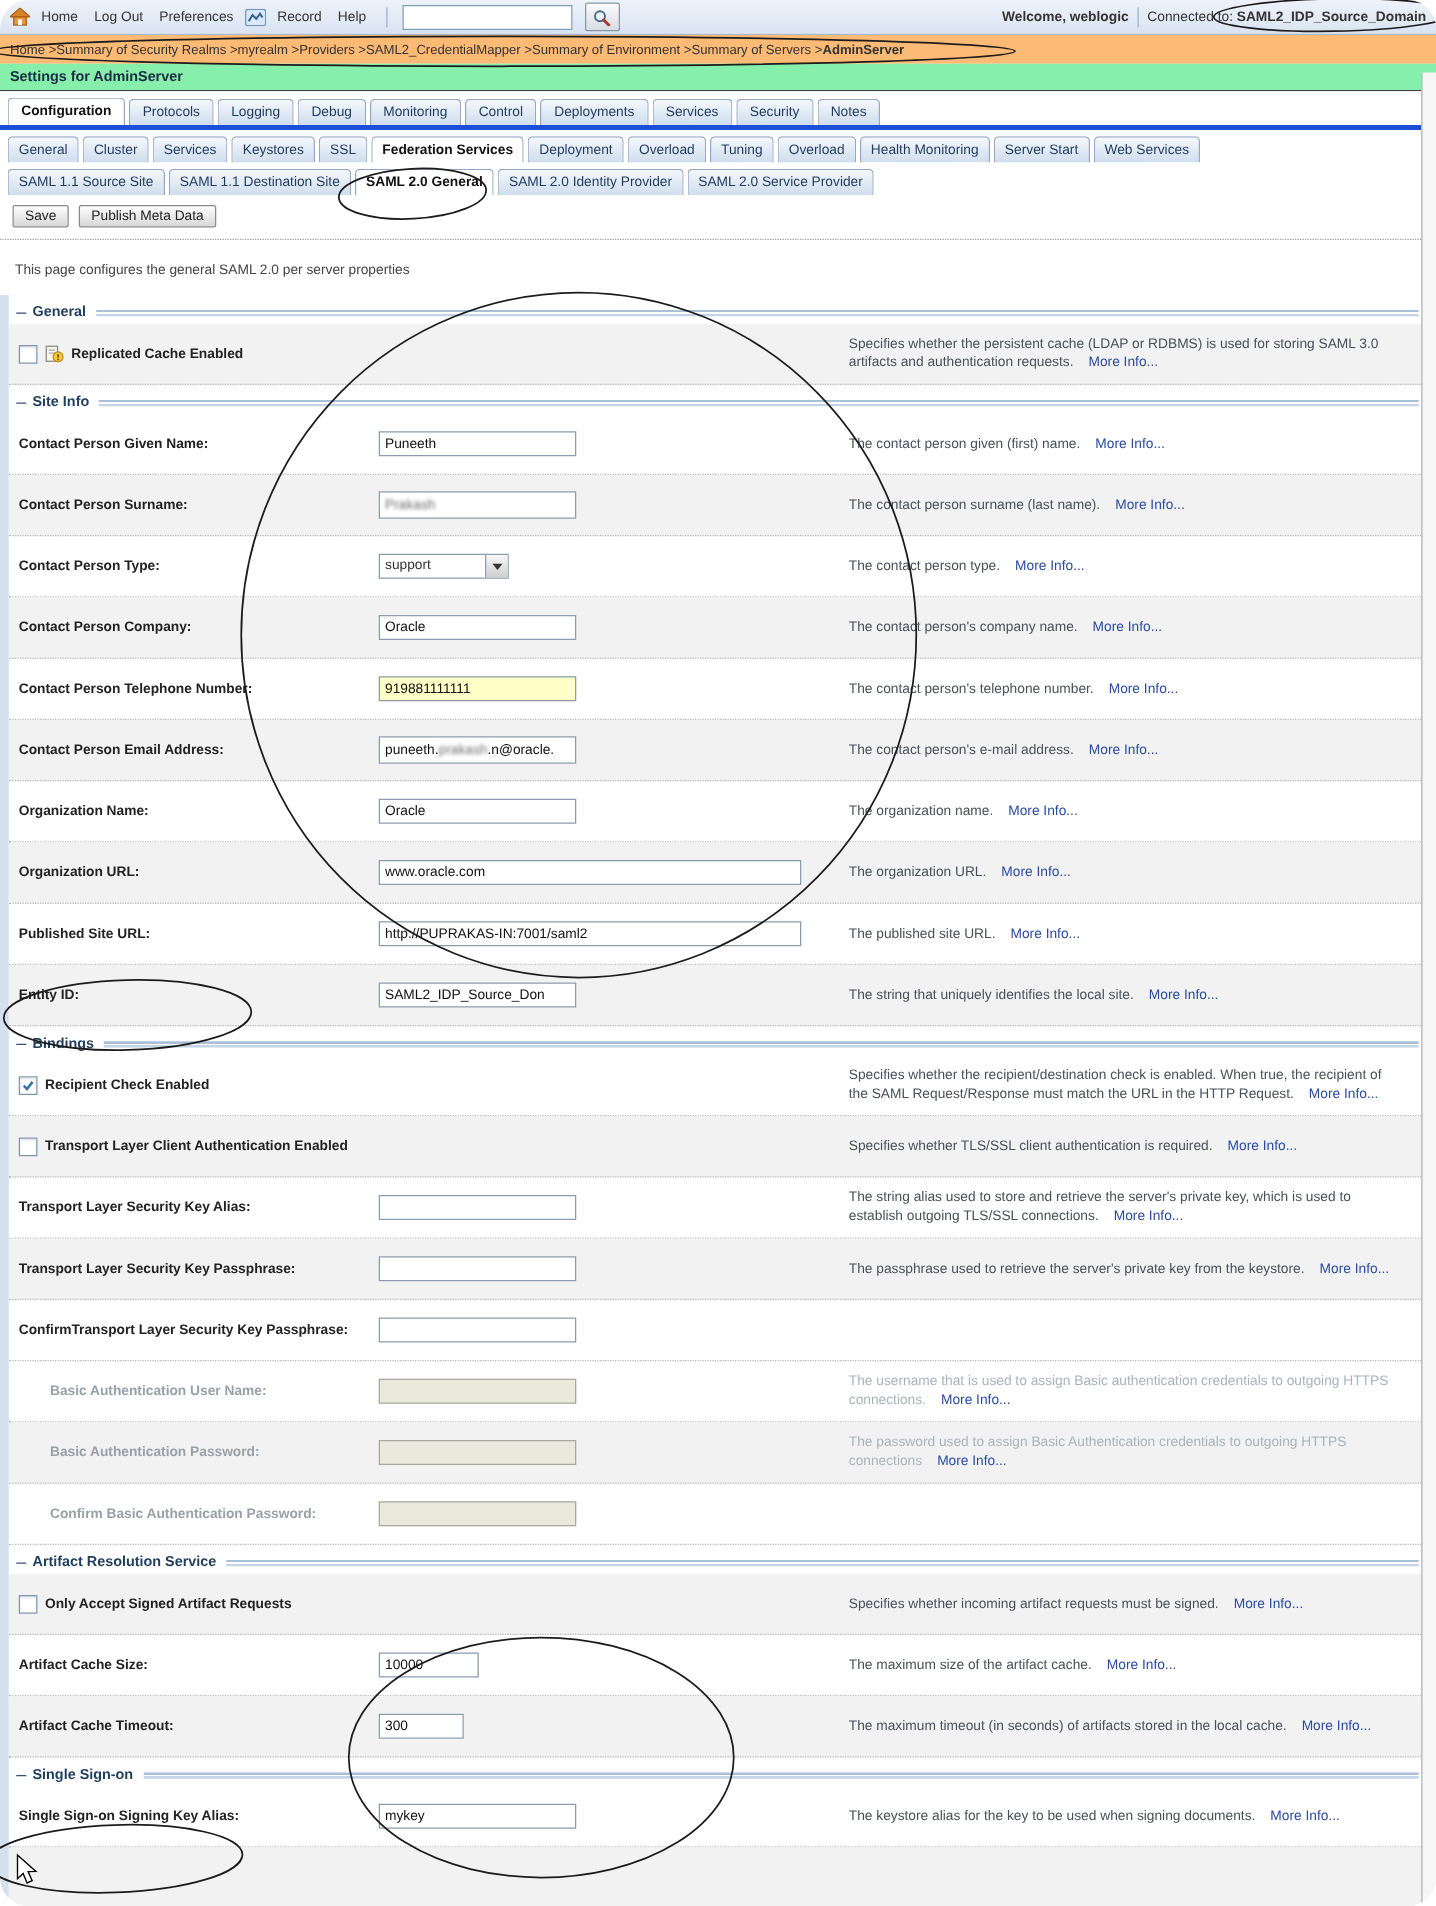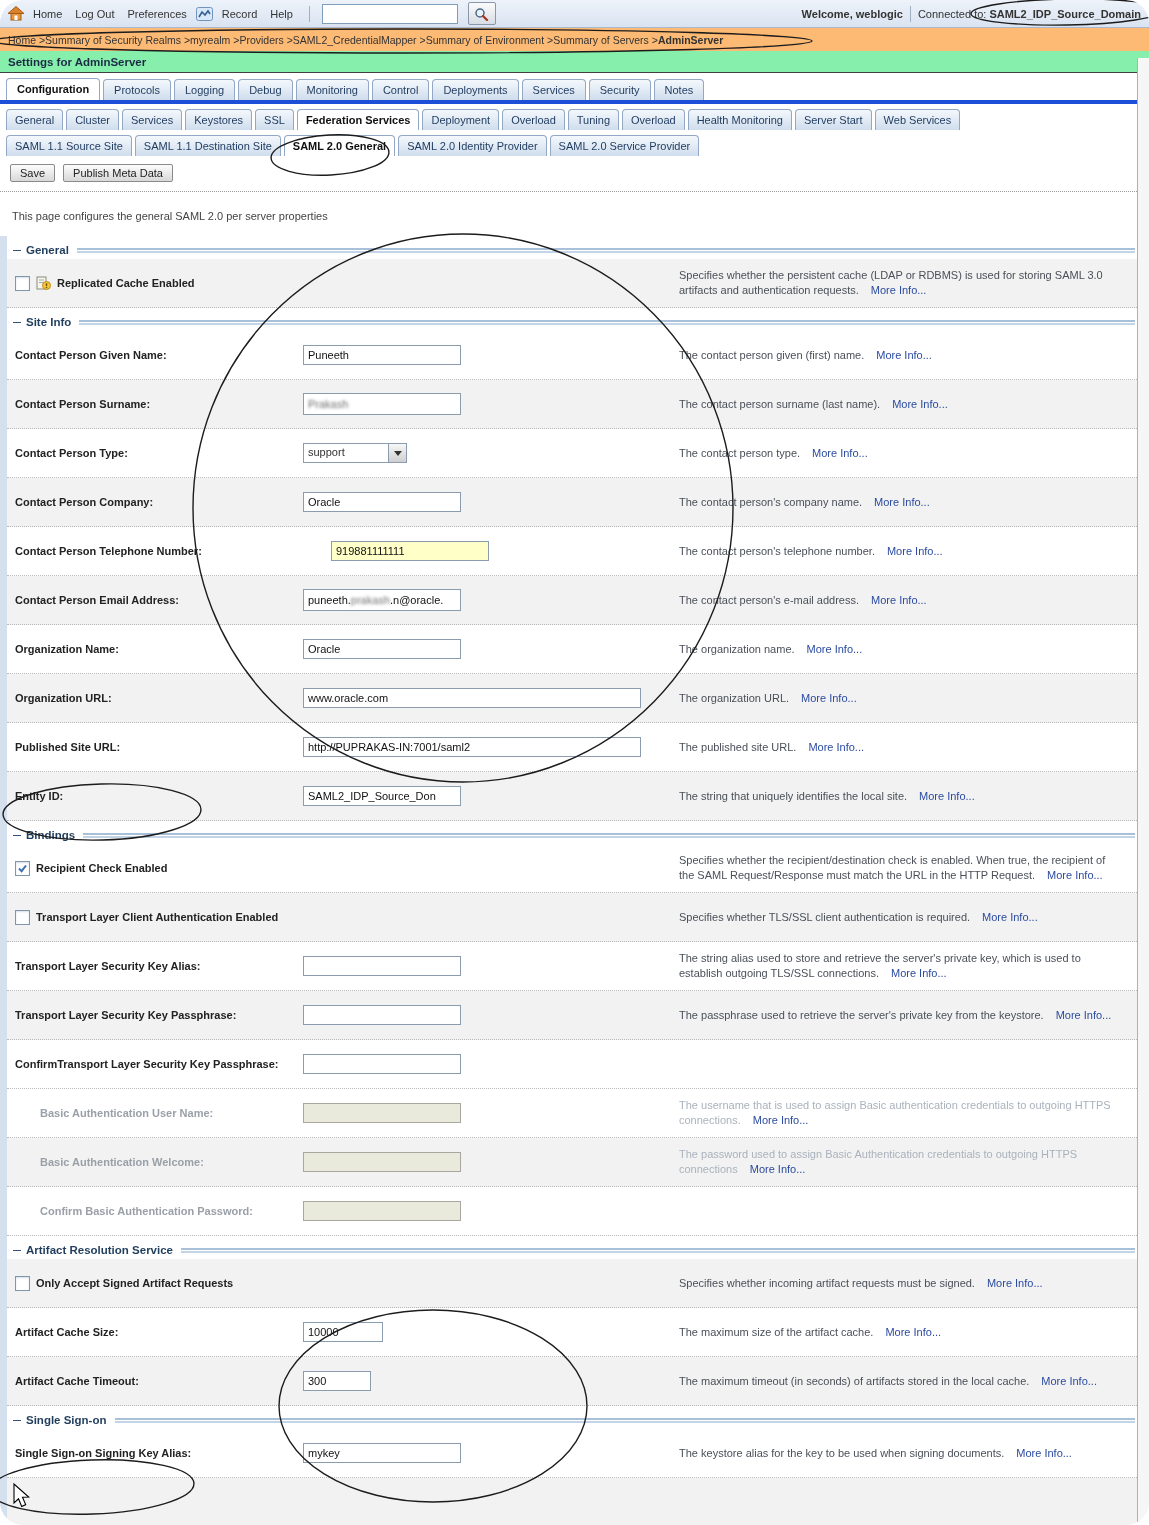--- a/index.html
+++ b/index.html
@@ -52,21 +52,21 @@
   .cell-ctrl{width:376px;flex:none;}
   .cell-desc{flex:1;padding-right:26px;color:#4a4f58;line-height:1.35;}
   .cell-check{width:672px;flex:none;display:flex;align-items:center;gap:6px;padding-left:8px;box-sizing:border-box;}
   .cell-check .lbl{font-weight:bold;color:#222;}
   .row.disabled .lbl{color:#9aa0a8;padding-left:25px;}
   .row.disabled .cell-desc{color:#aab2bc;}
   .moreinfo{color:#2b4ba0;margin-left:12px;cursor:pointer;white-space:nowrap;}
 
   .tin{font-family:inherit;font-size:11px;height:16px;border:1px solid #8a9cae;background:#fff;padding:1px 4px;color:#111;}
   .w-std{width:148px;} .w-wide{width:328px;} .w-sm{width:70px;} .w-xs{width:58px;}
-  .tin.yellow{background:#ffffc8;margin-left:28px;}
+  .tin.yellow{background:#ffffc8;}
   .tin.dis{background:#e9e9dc;border-color:#a8a8a0;}
   .fakeinput{display:inline-flex;align-items:center;overflow:hidden;white-space:nowrap;
              width:148px;height:18px;border:1px solid #8a9cae;background:#fff;padding:1px 4px;color:#111;}
   .smudge{color:transparent;text-shadow:0 0 3px rgba(90,90,90,.9);}
 
   .cbx{width:13px;height:13px;flex:none;border:1px solid #7f96ad;background:#fff;display:inline-flex;
        align-items:center;justify-content:center;cursor:pointer;box-shadow:inset 0 1px 2px #d8dee6;}
   .selectbox{display:inline-flex;width:104px;height:20px;border:1px solid #8a9cae;background:#fff;box-sizing:border-box;cursor:pointer;}
   .selectbox .val{flex:1;padding:2px 4px;overflow:hidden;}
   .selectbox .arr{width:17px;border-left:1px solid #8a9cae;background:linear-gradient(#f7f7f7,#cfcfcf);
@@ -290,21 +290,21 @@
         <div class="cell-label"><span class="lbl">ConfirmTransport Layer Security Key Passphrase:</span></div>
         <div class="cell-ctrl"><input class="tin w-std" style=""></div>
         <div class="cell-desc"></div>
       </div>
       <div class="row  disabled">
         <div class="cell-label"><span class="lbl">Basic Authentication User Name:</span></div>
         <div class="cell-ctrl"><input class="tin w-std dis" disabled="" style=""></div>
         <div class="cell-desc"><span>The username that is used to assign Basic authentication credentials to outgoing HTTPS connections.</span><span class="moreinfo">More Info...</span></div>
       </div>
       <div class="row gray disabled">
-        <div class="cell-label"><span class="lbl">Basic Authentication Welcome:</span></div>
+        <div class="cell-label"><span class="lbl">Basic Authentication Password:</span></div>
         <div class="cell-ctrl"><input class="tin w-std dis" disabled="" style=""></div>
         <div class="cell-desc"><span>The password used to assign Basic Authentication credentials to outgoing HTTPS connections</span><span class="moreinfo">More Info...</span></div>
       </div>
       <div class="row  disabled">
         <div class="cell-label"><span class="lbl">Confirm Basic Authentication Password:</span></div>
         <div class="cell-ctrl"><input class="tin w-std dis" disabled="" style=""></div>
         <div class="cell-desc"></div>
       </div>
       <div class="sechead">
         <span class="minus"></span>

